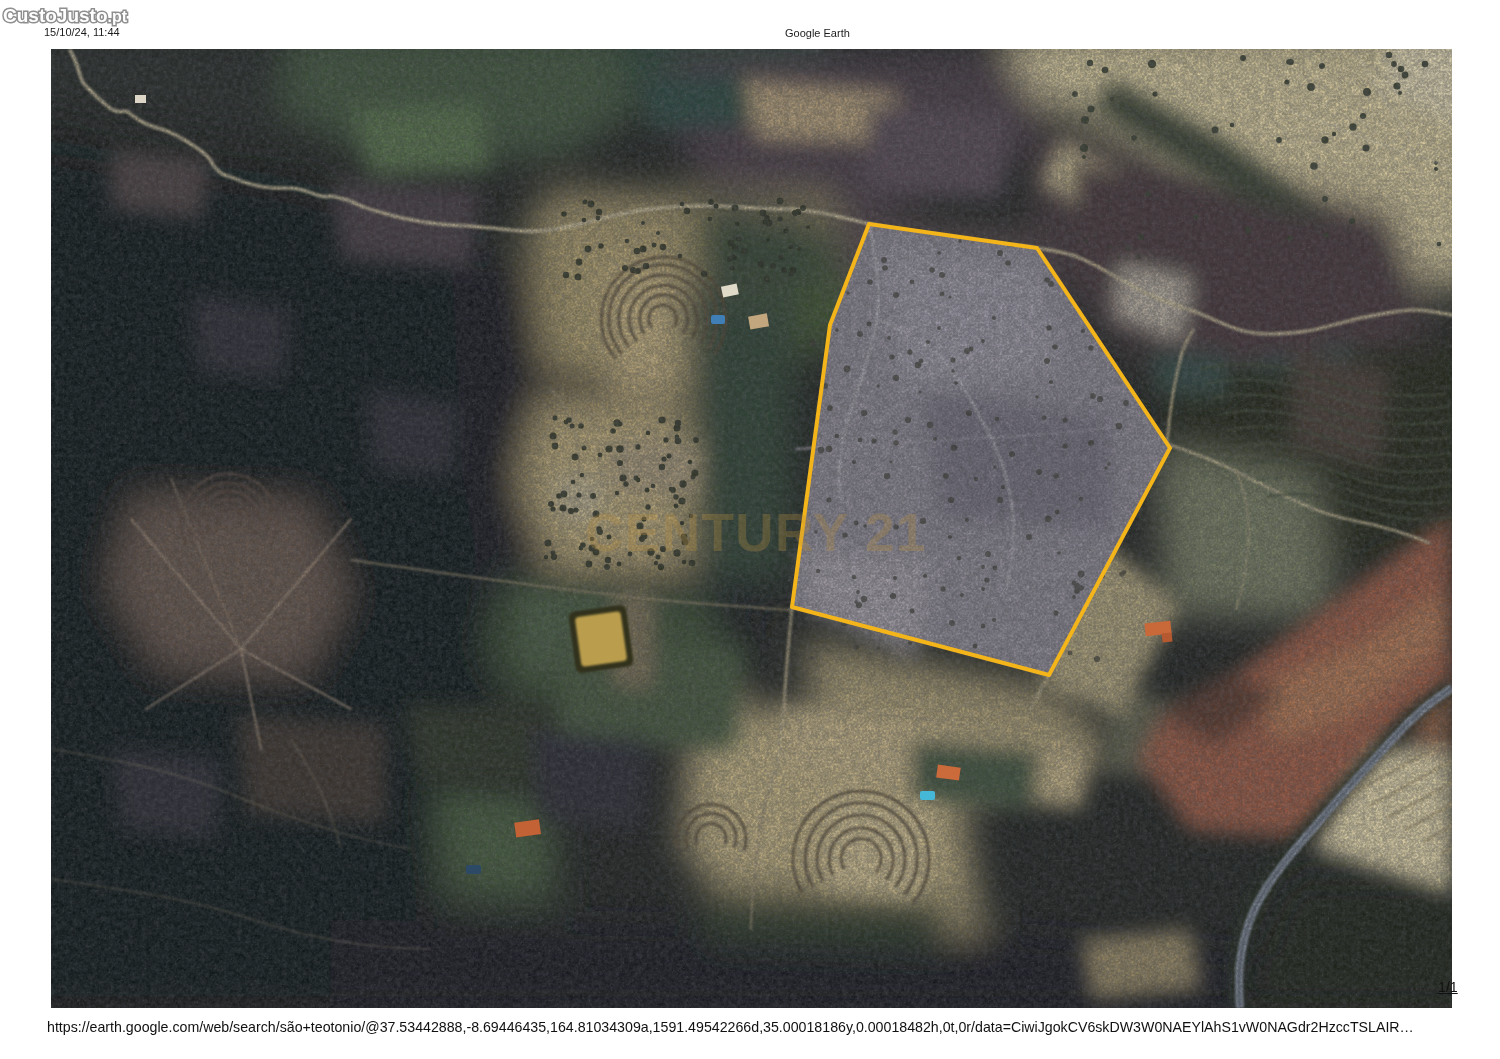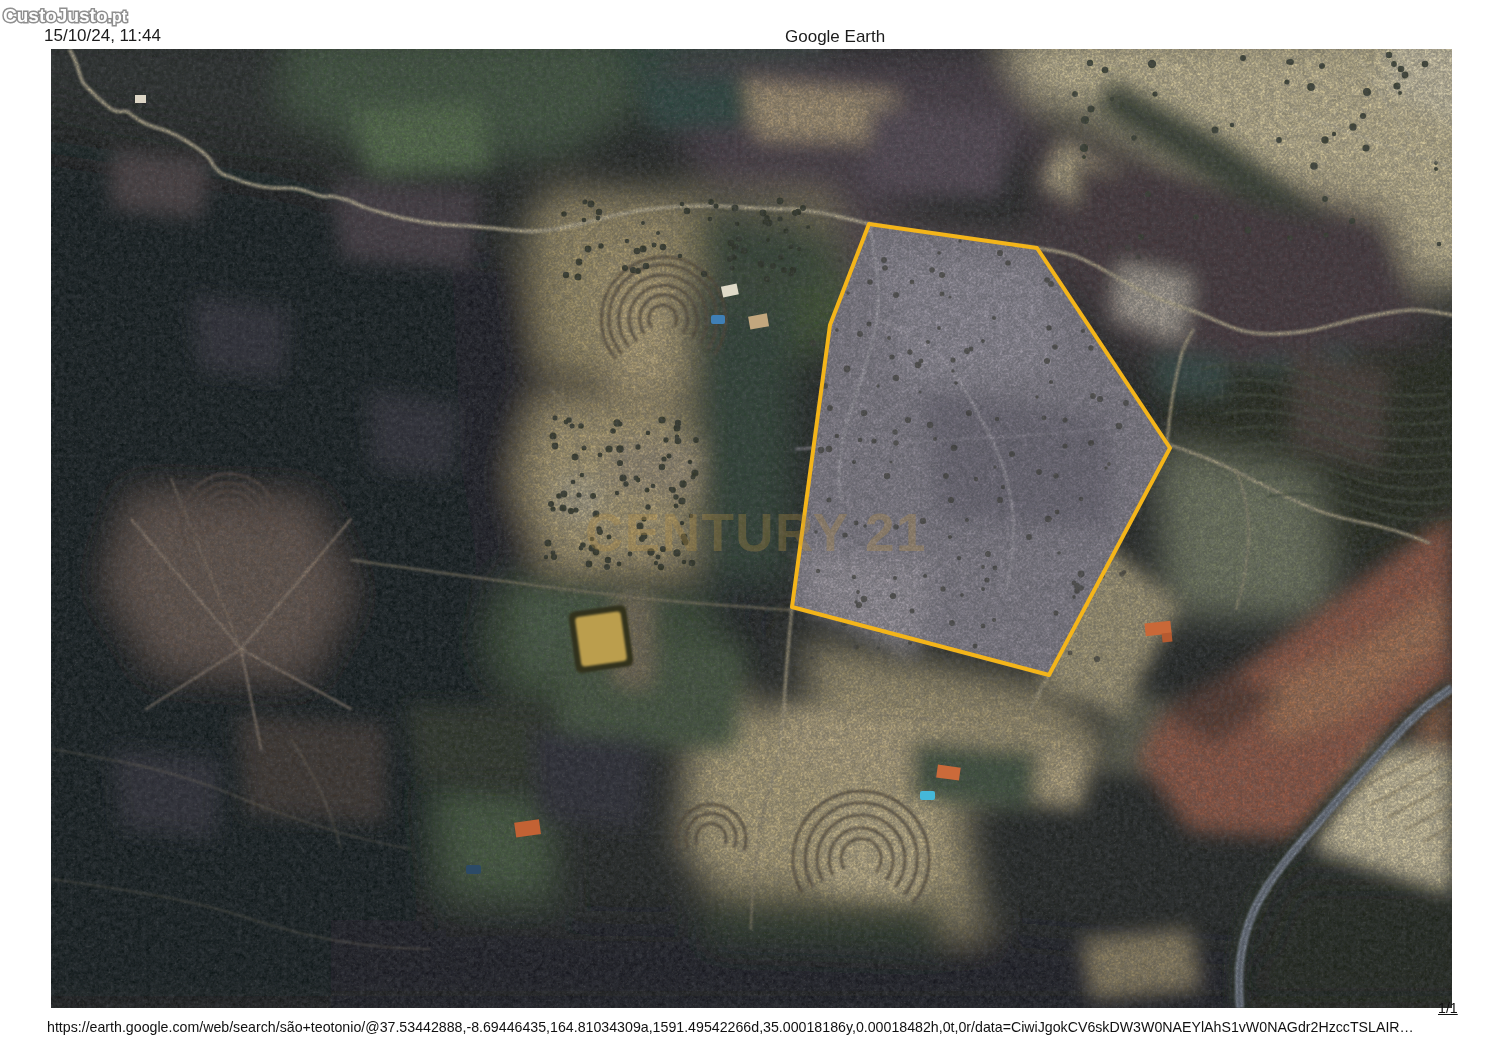--- a/index.html
+++ b/index.html
@@ -1,17 +1,17 @@
 <!DOCTYPE html>
 <html><head>
 <meta charset="utf-8">
 <style>
   html,body{margin:0;padding:0;background:#fff;width:1500px;height:1059px;overflow:hidden;}
   body{font-family:"Liberation Sans",sans-serif;position:relative;}
-  .hdr{position:absolute;color:#1c1c1c;font-size:17px;white-space:nowrap;}
+  .hdr{position:absolute;color:#1c1c1c;font-size:11px;white-space:nowrap;}
   .url{position:absolute;color:#111;font-size:14.2px;white-space:nowrap;}
   #sat{position:absolute;left:51px;top:49px;width:1401px;height:959px;}
 </style>
 </head>
 <body>
 
 <svg style="position:absolute;left:0px;top:0px" width="160" height="34" viewBox="0 0 160 34">
   <text x="3" y="22" font-family="Liberation Sans,sans-serif" font-size="19" font-weight="bold" paint-order="stroke" stroke="#8f8f8f" stroke-width="3" fill="#ffffff">CustoJusto<tspan font-size="16">.pt</tspan></text>
 </svg>
 
@@ -701,13 +701,13 @@
 
 <rect x="415" y="816" width="15" height="9" rx="2" fill="#2c4a66"></rect>
 
 <polygon points="818,175 986,199 1119,399 998,626 741,558 779,276" fill="none" stroke="#f4b51a" stroke-width="4" stroke-linejoin="round"></polygon>
 
 <text x="534" y="502" font-family="Liberation Sans,sans-serif" font-size="53" font-weight="bold" letter-spacing="1.5" fill="#b78f42" opacity="0.30">CENTURY 21</text>
 </svg>
 
 <div class="url" style="left:47px;top:1019px;">https://earth.google.com/web/search/são+teotonio/@37.53442888,-8.69446435,164.81034309a,1591.49542266d,35.00018186y,0.00018482h,0t,0r/data=CiwiJgokCV6skDW3W0NAEYlAhS1vW0NAGdr2HzccTSLAIR…</div>
 
-<div class="url" style="left:1438px;top:1000px;text-decoration:underline;">1/1</div>
+<div class="url" style="left:1438px;top:979px;text-decoration:underline;">1/1</div>
 
 </body></html>

